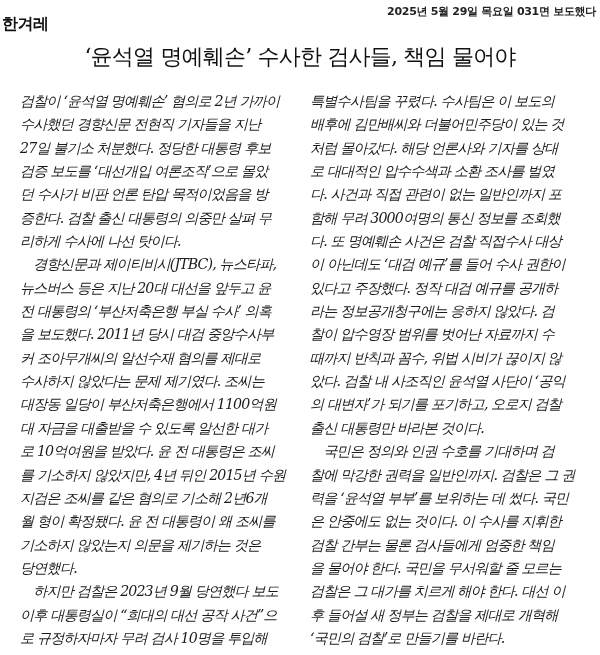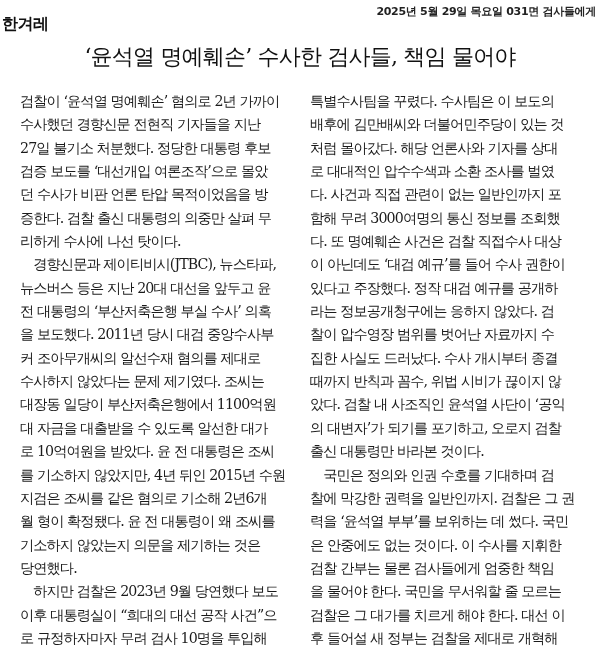--- a/index.html
+++ b/index.html
@@ -3,27 +3,27 @@
 <meta charset="utf-8">
 <style>
   html, body { margin: 0; padding: 0; background: #ffffff; }
   body { width: 600px; height: 655px; overflow: hidden; position: relative; font-family: "DejaVu Sans", sans-serif; color: #1a1a1a; }
   .masthead { position: absolute; top: 14px; left: 2px; font-size: 16px; font-weight: bold; letter-spacing: -0.5px; color: #111; }
   .dateline { position: absolute; top: 4px; right: 4px; font-size: 11px; font-weight: bold; color: #222; letter-spacing: -0.3px; }
   .headline { position: absolute; top: 30px; left: 0; width: 600px; text-align: center; font-family: "DejaVu Serif", serif; font-size: 22px; font-weight: normal; color: #111; letter-spacing: -0.8px; margin-top: 12px; }
   .col { position: absolute; top: 90px; width: 276px; font-family: "DejaVu Serif", serif; font-size: 14.2px; line-height: 23.35px; letter-spacing: -0.9px; color: #1a1a1a; }
   .col1 { left: 20px; }
   .col2 { left: 310px; }
-  .line { white-space: nowrap; display: block; height: 23.35px; text-align: justify; }
+  .line { white-space: nowrap; display: block; height: 23.35px; text-align: justify; font-style: italic; }
 </style>
 </head>
 <body>
 
 <div class="masthead">한겨레</div>
-<div class="dateline">2025년 5월 29일 목요일 031면 검사들에게</div>
+<div class="dateline">2025년 5월 29일 목요일 031면 보도했다</div>
 
 <h1 class="headline">‘윤석열 명예훼손’ 수사한 검사들, 책임 물어야</h1>
 
 <div class="col col1">
   <span class="line">검찰이 ‘윤석열 명예훼손’ 혐의로 2년 가까이</span>
   <span class="line">수사했던 경향신문 전현직 기자들을 지난</span>
   <span class="line">27일 불기소 처분했다. 정당한 대통령 후보</span>
   <span class="line">검증 보도를 ‘대선개입 여론조작’으로 몰았</span>
   <span class="line">던 수사가 비판 언론 탄압 목적이었음을 방</span>
   <span class="line">증한다. 검찰 출신 대통령의 의중만 살펴 무</span>
@@ -52,21 +52,20 @@
   <span class="line">배후에 김만배씨와 더불어민주당이 있는 것</span>
   <span class="line">처럼 몰아갔다. 해당 언론사와 기자를 상대</span>
   <span class="line">로 대대적인 압수수색과 소환 조사를 벌였</span>
   <span class="line">다. 사건과 직접 관련이 없는 일반인까지 포</span>
   <span class="line">함해 무려 3000여명의 통신 정보를 조회했</span>
   <span class="line">다. 또 명예훼손 사건은 검찰 직접수사 대상</span>
   <span class="line">이 아닌데도 ‘대검 예규’를 들어 수사 권한이</span>
   <span class="line">있다고 주장했다. 정작 대검 예규를 공개하</span>
   <span class="line">라는 정보공개청구에는 응하지 않았다. 검</span>
   <span class="line">찰이 압수영장 범위를 벗어난 자료까지 수</span>
-  <span class="line">집한 사실도 드러났다. 수사 개시부터 종결</span>
   <span class="line">때까지 반칙과 꼼수, 위법 시비가 끊이지 않</span>
   <span class="line">았다. 검찰 내 사조직인 윤석열 사단이 ‘공익</span>
   <span class="line">의 대변자’가 되기를 포기하고, 오로지 검찰</span>
   <span class="line">출신 대통령만 바라본 것이다.</span>
   <span class="line">　국민은 정의와 인권 수호를 기대하며 검</span>
   <span class="line">찰에 막강한 권력을 일반인까지. 검찰은 그 권</span>
   <span class="line">력을 ‘윤석열 부부’를 보위하는 데 썼다. 국민</span>
   <span class="line">은 안중에도 없는 것이다. 이 수사를 지휘한</span>
   <span class="line">검찰 간부는 물론 검사들에게 엄중한 책임</span>
   <span class="line">을 물어야 한다. 국민을 무서워할 줄 모르는</span>

